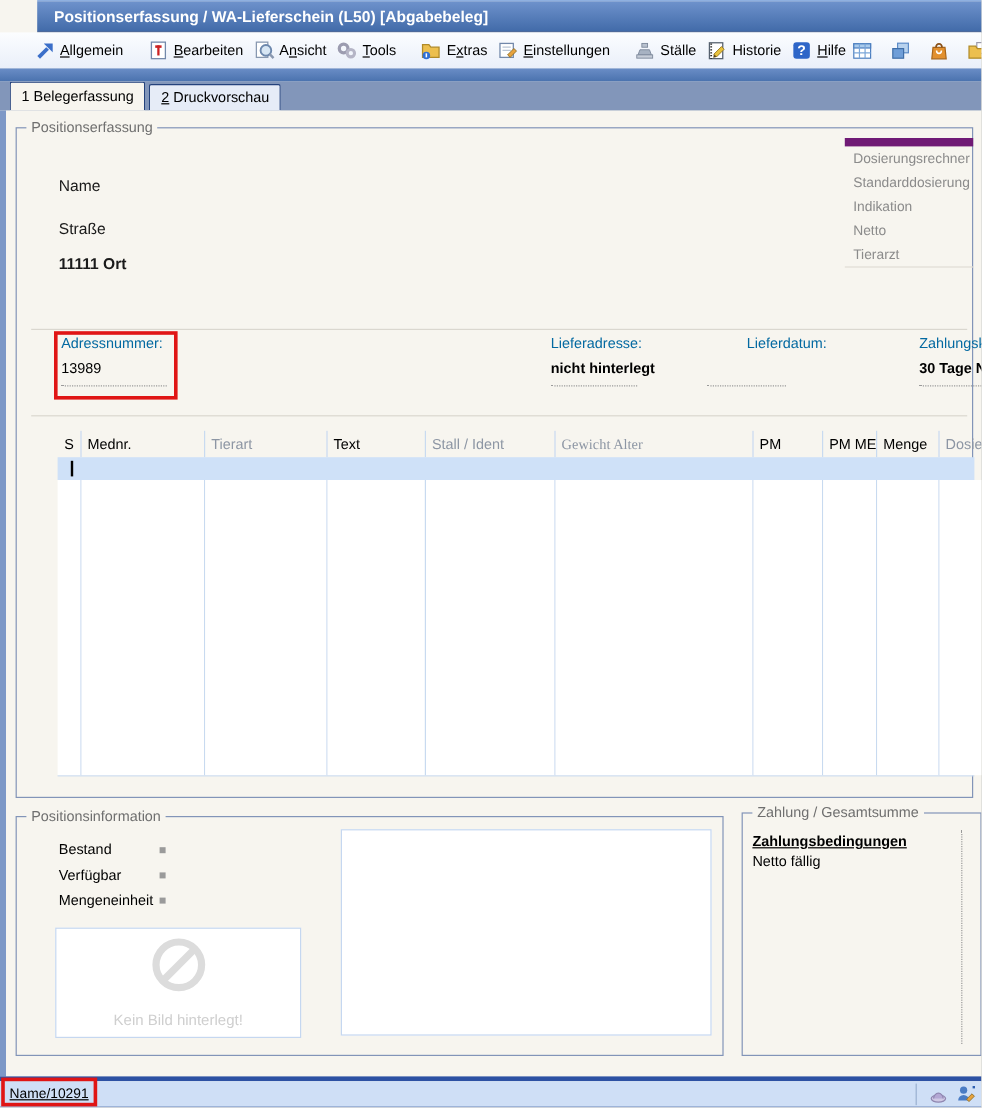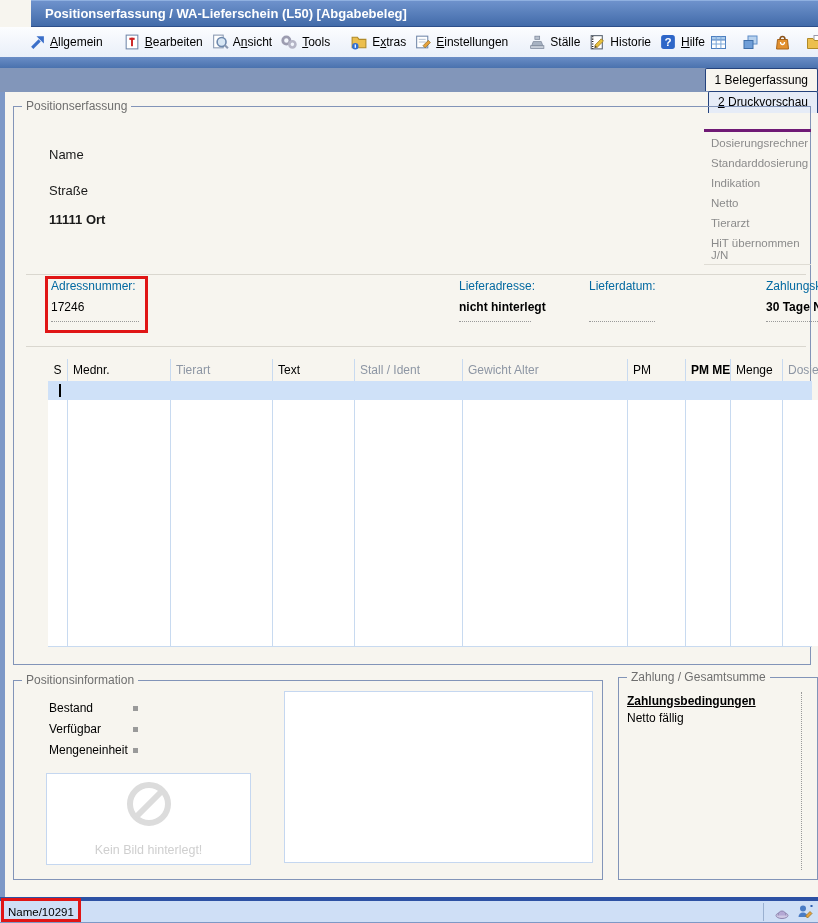--- a/index.html
+++ b/index.html
@@ -25,37 +25,37 @@
   .titem { display:flex; align-items:center; gap:4px; padding:2px 4px; cursor:default; white-space:pre; font-size:12px; }
   .titem .u { text-decoration: underline; }
   .tsep { width:1px; height:22px; background:#bcc7da; margin:0 6px; }
   .ticon { width:18px; height:18px; display:inline-block; }
   .ticon svg { width:18px; height:18px; display:block; }
   .tb-right { margin-left:auto; display:flex; align-items:center; gap:13px; padding-right:4px; }
   .tb-right .ticon { width:19px; height:19px; }
   .tb-right .ticon svg { width:19px; height:19px; }
   
   .topstrip { position:absolute; left:0; top:57px; width:818px; height:11px; background:linear-gradient(#6a8dc6,#4a72ae); }
-  .tabstrip { position:absolute; left:0; top:68px; width:818px; height:24px; background:#8296ba; display:flex; align-items:flex-end; padding-left:8px;flex-direction:column; }
+  .tabstrip { position:absolute; left:0; top:68px; width:818px; height:24px; background:#8296ba; display:flex; align-items:flex-end; padding-left:8px; }
   .tab { white-space:pre; font-size:12px; border:1px solid #24427c; border-bottom:none; padding:4px 9px 4px 9px; border-radius:2px 2px 0 0; cursor:default; }
   .tab .u { text-decoration:underline; }
   .tab.active { background:#f7f5ef; height:24px; }
   .tab.inactive { background:#e6ecf7; height:22px; margin-left:3px; padding-top:3px; }
   
   .frame-left { position:absolute; left:0; top:92px; width:5px; height:805px; background:#7d98c7; }
   
   .group { position:absolute; border:1px solid #8294b8; }
   .group > .glabel {
     position:absolute; top:-8px; left:8px; background:#f7f5ef; padding:0 4px;
     font-size:12px; color:#6f6f6f; line-height:14px;
   }
   
   .addr { position:absolute; font-size:13px; color:#1a1a1a; }
   
-  .side-links { position:absolute; left:690px; top:22px; width:107px; border-top:3px solid #701a75; }
+  .side-links { position:absolute; left:690px; top:8px; width:107px; border-top:7px solid #701a75; }
   .side-link { font-size:11.5px; color:#8b8b8b; padding:5px 0 3px 7px; cursor:default; }
   .side-link:last-child { border-bottom:1px solid #dfdcd4; }
   .hsep { position:absolute; height:1px; background:#dad7cf; }
   
   .field { position:absolute; }
   .field .flabel { font-size:12px; color:#0369a1; }
   .field .fvalue { font-size:12px; color:#000; margin-top:7px; min-height:15px; }
   .field .fvalue.bold { font-weight:bold; }
   .field .fdots { border-bottom:1px dotted #9a9a9a; margin-top:6px; height:1px; }
   
@@ -82,21 +82,21 @@
   .zlink { position:absolute; left:8px; top:16px; font-size:12px; font-weight:bold; text-decoration:underline; cursor:default; }
   .zline2 { position:absolute; left:8px; top:33px; font-size:12px; }
   .zdots { position:absolute; left:182px; top:14px; height:178px; border-left:1px dotted #9a9a9a; }
   
   .statstrip { position:absolute; left:0; top:897px; width:818px; height:4px; background:#2d51a3; }
   .statusbar {
     position:absolute; left:0; top:901px; width:818px; height:22px;
     background:#cfdff6; border-bottom:1px solid #7e99c6;
     display:flex; align-items:center; font-size:11.5px;
   }
-  .statusbar .stext { padding-left:8px; }
+  .statusbar .stext { padding-left:8px;text-decoration:underline; }
   .stat-right { margin-left:auto; display:flex; align-items:center; gap:5px; padding-right:4px; }
   .stat-div { width:1px; height:18px; background:#9ab0d0; margin-right:4px; }
   .sicon { width:18px; height:18px; } .sicon svg { width:18px; height:18px; display:block; }
   
   .red-ann { position:absolute; border:3px solid #e01515; pointer-events:none; }
 </style>
 </head>
 <body>
 
 <div class="screen">
@@ -228,58 +228,57 @@
     <div class="addr" style="left:35px; top:40px;">Name</div>
     <div class="addr" style="left:35px; top:76px;">Straße</div>
     <div class="addr" style="left:35px; top:105px;font-weight:bold;">11111 Ort</div>
 
     <div class="side-links">
       <div class="side-link">Dosierungsrechner</div>
       <div class="side-link">Standarddosierung</div>
       <div class="side-link">Indikation</div>
       <div class="side-link">Netto</div>
       <div class="side-link">Tierarzt</div>
-      <div class="side-link">HiT übernommen J/N</div>
     </div>
 
     <div class="hsep" style="left:12px; top:167px; width:780px;"></div>
 
     <div class="field" style="left:37px; top:172px; width:100px;">
       <div class="flabel">Adressnummer:</div>
-      <div class="fvalue">17246</div>
+      <div class="fvalue">13989</div>
       <div class="fdots" style="width:88px;"></div>
     </div>
     <div class="field" style="left:445px; top:172px; width:110px;">
       <div class="flabel">Lieferadresse:</div>
       <div class="fvalue bold">nicht hinterlegt</div>
       <div class="fdots" style="width:72px;"></div>
     </div>
-    <div class="field" style="left:575px; top:172px; width:100px;">
+    <div class="field" style="left:575px; top:172px; width:100px;text-align:right;">
       <div class="flabel">Lieferdatum:</div>
       <div class="fvalue"></div>
       <div class="fdots" style="width:66px;"></div>
     </div>
     <div class="field" style="left:752px; top:172px; width:60px;">
       <div class="flabel">Zahlungsko</div>
       <div class="fvalue bold">30 Tage N</div>
       <div class="fdots" style="width:58px;"></div>
     </div>
 
     <div class="hsep" style="left:12px; top:239px; width:780px;"></div>
 
     <div class="postable">
       <div class="trow">
         <div class="hcell center" style="width:20px;">S</div>
         <div class="hcell" style="width:103px;">Mednr.</div>
         <div class="hcell muted" style="width:102px;">Tierart</div>
         <div class="hcell" style="width:82px;">Text</div>
         <div class="hcell muted" style="width:108px;">Stall / Ident</div>
-        <div class="hcell muted" style="width:165px;">Gewicht Alter</div>
+        <div class="hcell muted" style="width:165px;font-family:Liberation Serif, serif;">Gewicht Alter</div>
         <div class="hcell" style="width:58px;">PM</div>
-        <div class="hcell" style="width:45px;font-weight:bold;">PM ME</div>
+        <div class="hcell" style="width:45px;">PM ME</div>
         <div class="hcell" style="width:52px;">Menge</div>
         <div class="hcell muted" style="width:83px; border-right:none;">Dosie</div>
       </div>
       <div class="selrow">
         <div class="caret"></div>
       </div>
       <div class="trow tbody">
         <div class="bcell" style="width:20px;"></div>
         <div class="bcell" style="width:103px;"></div>
         <div class="bcell" style="width:102px;"></div>

